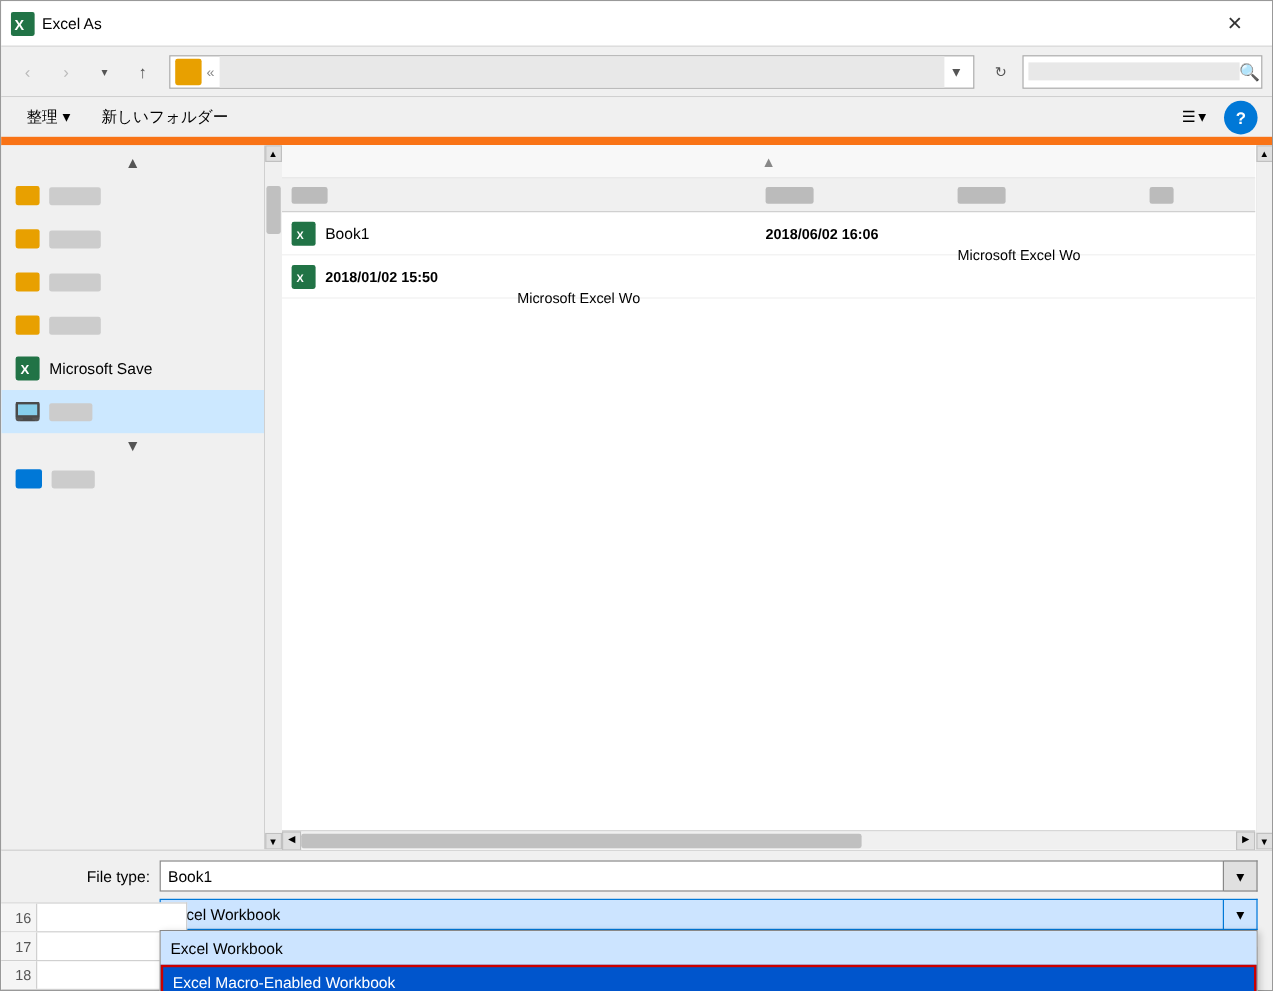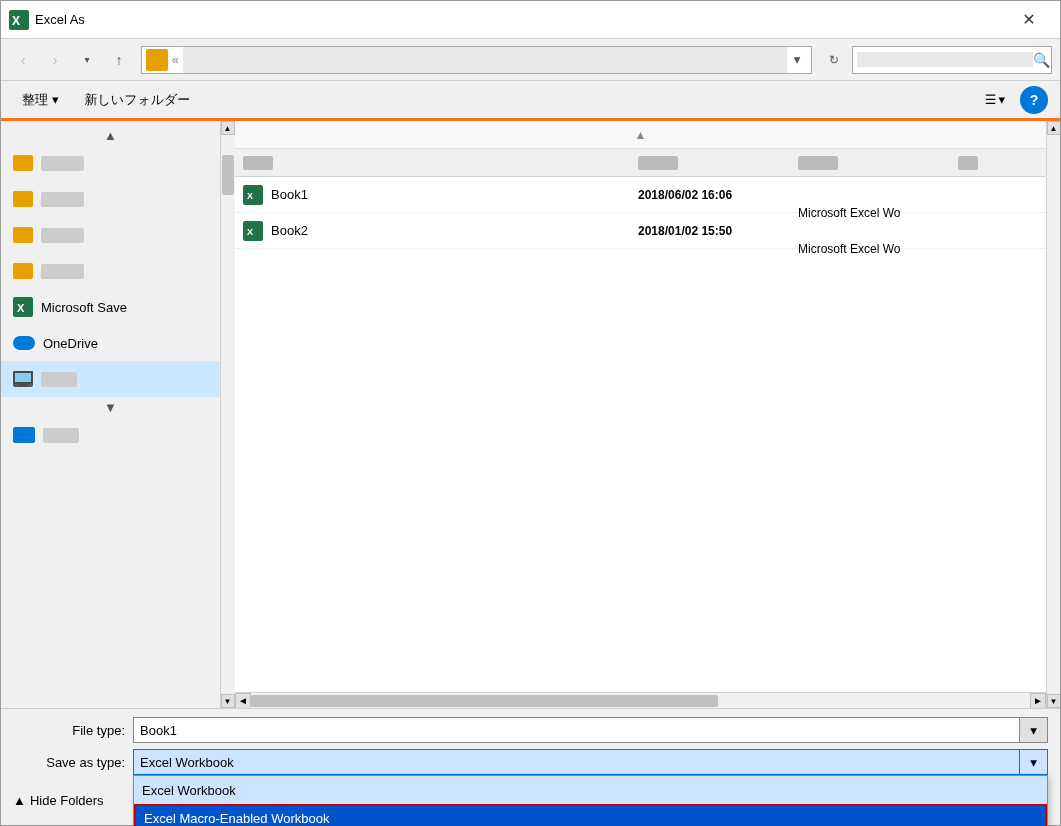--- a/index.html
+++ b/index.html
@@ -126,21 +126,21 @@
     .search-icon { color: #555; font-size: 14px; }
 
     
     .toolbar2 {
       background: #f0f0f0;
       height: 40px;
       display: flex;
       align-items: center;
       padding: 0 12px;
       gap: 8px;
-      border-bottom: 3px solid #f97316;
+      border-bottom: 7px solid #f97316;
     }
     .toolbar2-btn {
       height: 28px;
       background: transparent;
       border: 1px solid transparent;
       cursor: pointer;
       display: flex; align-items: center; gap: 4px;
       padding: 0 8px;
       font-size: 13px;
       color: #000;
@@ -476,24 +476,20 @@
       <div class="sidebar-item">
         <div class="sidebar-excel-icon">
           <svg width="16" height="16" viewBox="0 0 16 16">
             <rect width="16" height="16" rx="2" fill="#217346"></rect>
             <text x="2" y="13" font-size="11" font-weight="bold" fill="white" font-family="Arial">X</text>
           </svg>
         </div>
         <span class="sidebar-item-label">Microsoft Save</span>
       </div>
 
-      <div class="sidebar-item">
-        <div class="sidebar-onedrive-icon"></div>
-        <span class="sidebar-item-label">OneDrive</span>
-      </div>
 
       <div class="sidebar-item selected">
         <div class="sidebar-computer-icon">
           <svg width="20" height="16" viewBox="0 0 20 16">
             <rect width="20" height="13" rx="1" fill="#4a4a4a"></rect>
             <rect x="2" y="2" width="16" height="9" fill="#87ceeb"></rect>
             <rect x="6" y="13" width="8" height="2" fill="#4a4a4a"></rect>
             <rect x="4" y="15" width="12" height="1" fill="#4a4a4a"></rect>
           </svg>
         </div>
@@ -550,21 +546,20 @@
         <span class="file-size"></span>
       </div>
 
       <div class="file-item">
         <div class="file-icon">
           <svg width="16" height="16" viewBox="0 0 16 16">
             <rect width="16" height="16" rx="1" fill="#217346"></rect>
             <text x="2" y="12" font-size="9" font-weight="bold" fill="white" font-family="Arial">X</text>
           </svg>
         </div>
-        <span class="file-name">Book2</span>
         <span class="file-date">2018/01/02 15:50</span>
         <span class="file-type">Microsoft Excel Wo</span>
         <span class="file-size"></span>
       </div>
 
       <div style="flex:1;"></div>
 
       <div class="file-hscroll">
         <div class="scroll-arrow">◄</div>
         <div class="scroll-track">
@@ -616,13 +611,24 @@
         <span>Hide Folders</span>
       </button>
       <div style="flex:1;"></div>
       <div class="action-buttons">
         <button class="action-btn">Save</button>
         <button class="action-btn">Cancel</button>
       </div>
     </div>
   </div>
 
+  <div style="position:absolute;bottom:0;left:0;width:155px;background:#fff;border-top:1px solid #d0d0d0;border-right:1px solid #d0d0d0;z-index:50;">
+    <div class="excel-row">
+      <div class="row-num">16</div>
+    </div>
+    <div class="excel-row">
+      <div class="row-num">17</div>
+    </div>
+    <div class="excel-row">
+      <div class="row-num">18</div>
+    </div>
+  </div>
 </div>
 
 </body></html>

